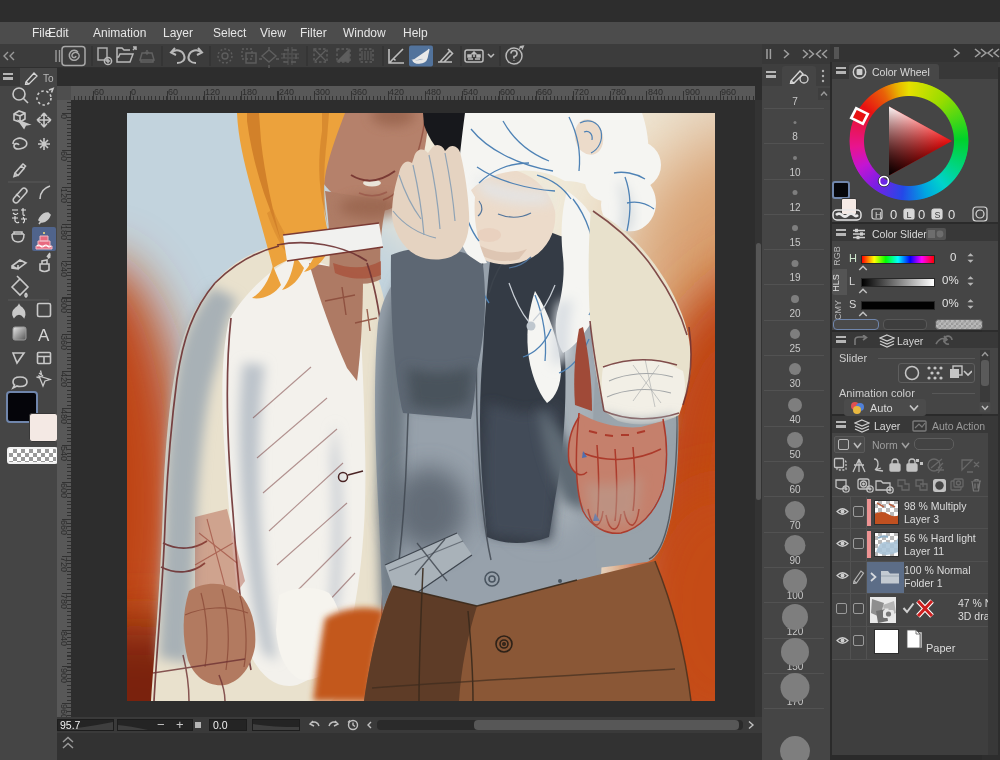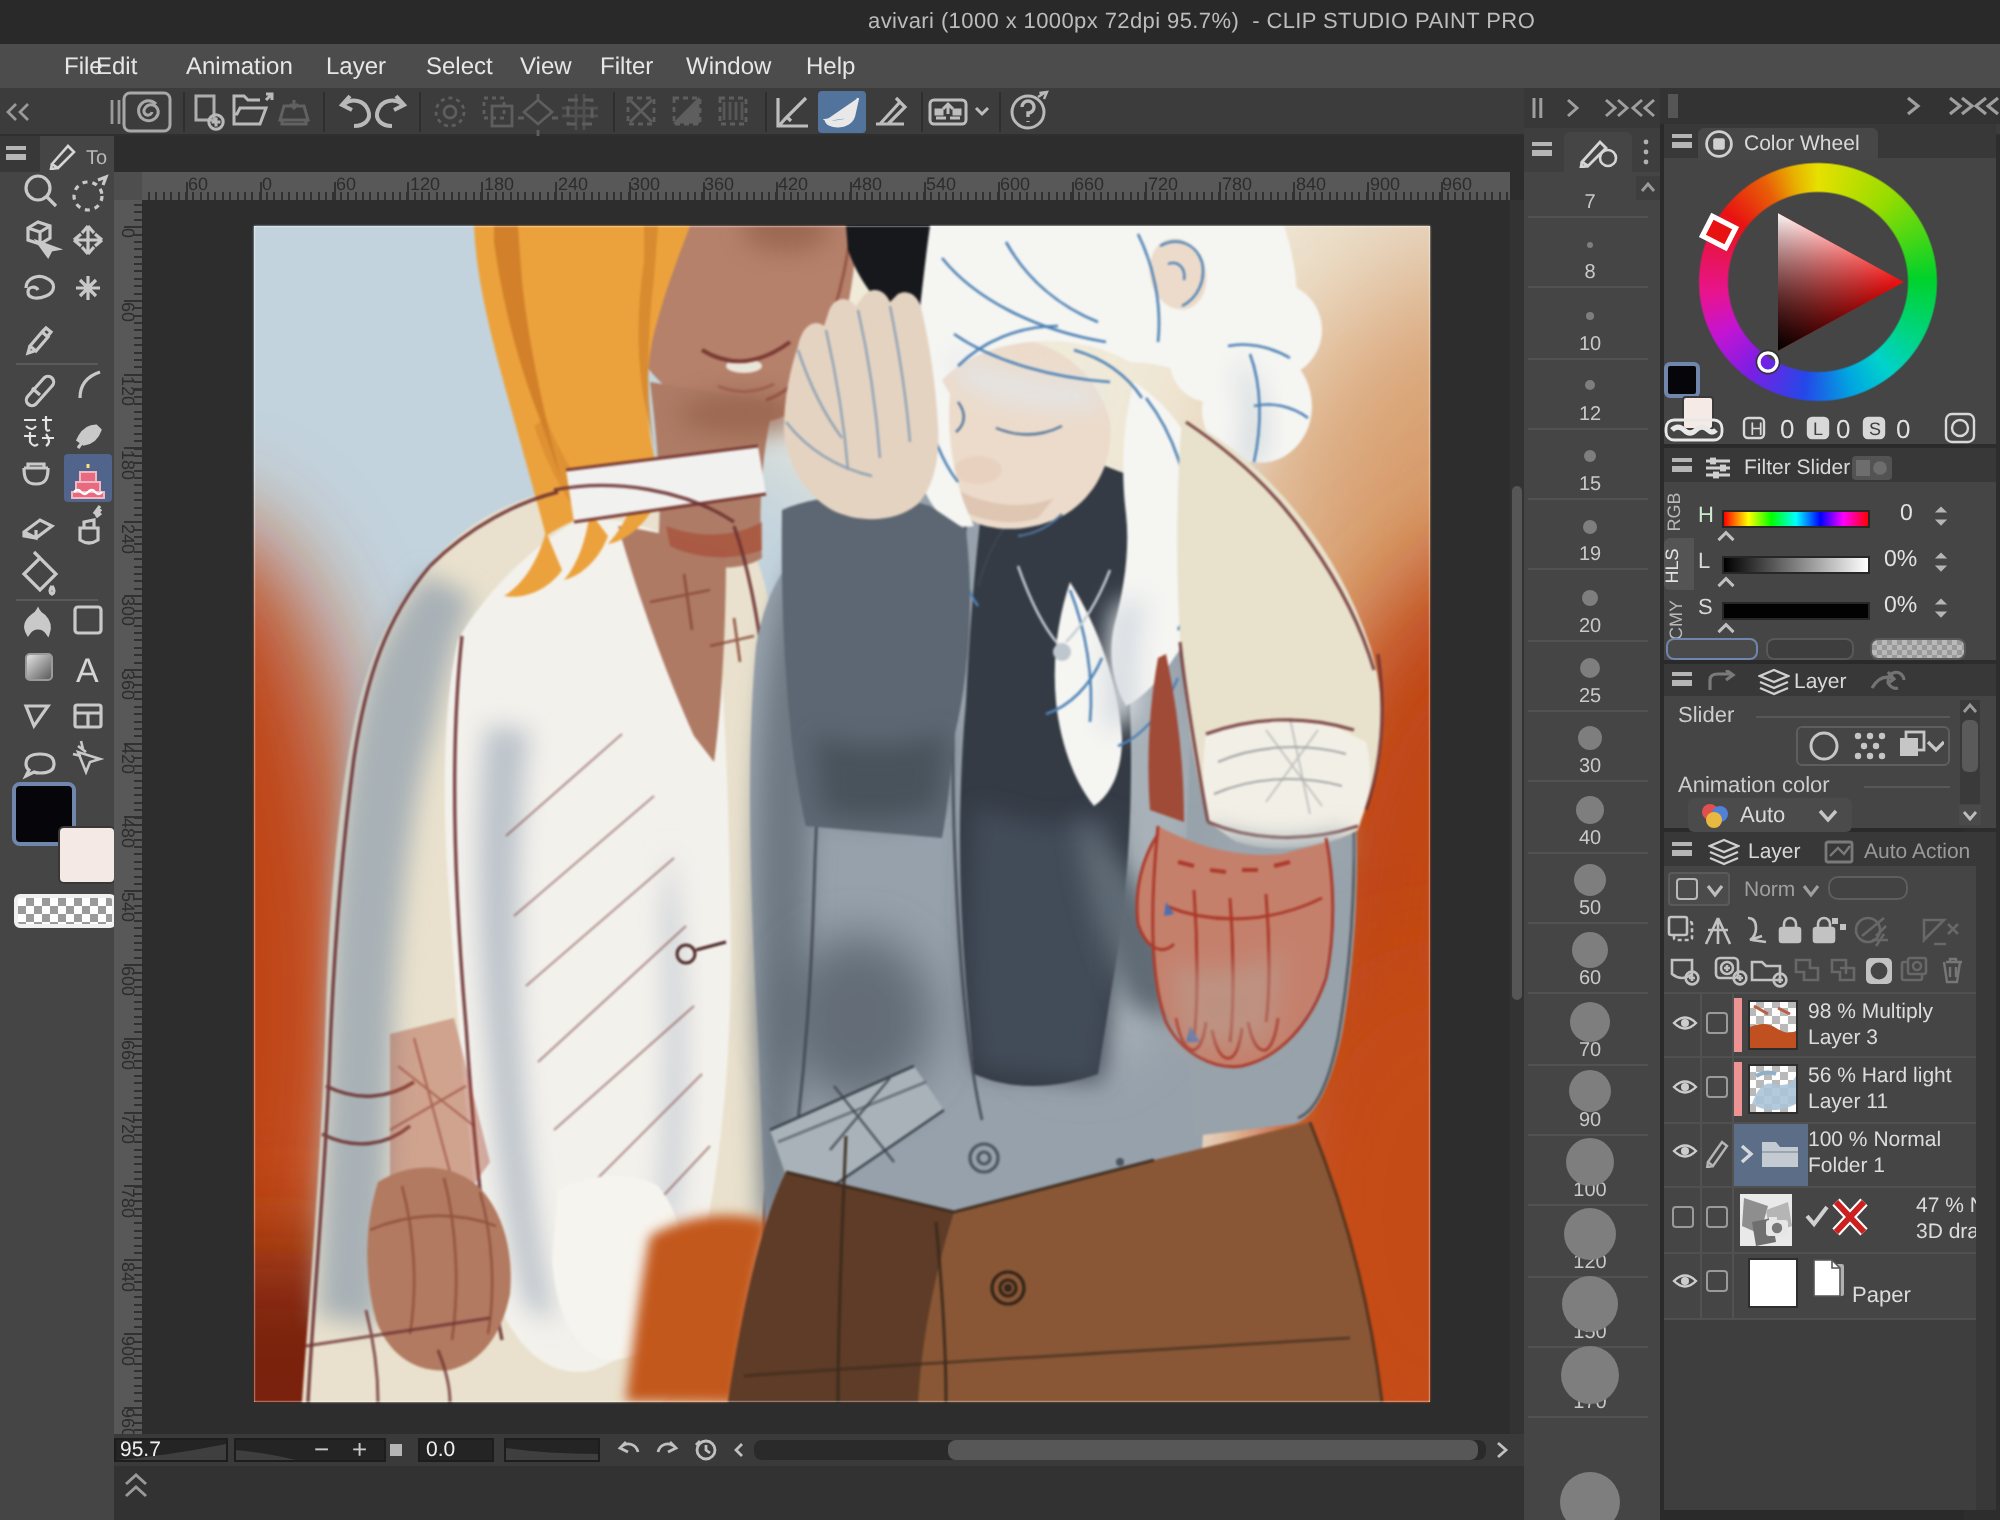--- a/index.html
+++ b/index.html
@@ -57,23 +57,20 @@
   .ltext { position:absolute; font-size:10.5px; color:#dcdcdc; line-height:12.5px; white-space:nowrap; }
   .eye { width:13px; height:9px; }
   .cbox { position:absolute; width:11px; height:11px; border:1px solid #9a9a9a; border-radius:2px; }
   .pinkbar { position:absolute; width:4px; background:#ee9393; }
   .thumb { position:absolute; width:25px; height:25px; background:#fff; }
   .chex { background-image:linear-gradient(45deg,#b9b9b9 25%,transparent 25%,transparent 75%,#b9b9b9 75%),linear-gradient(45deg,#b9b9b9 25%,transparent 25%,transparent 75%,#b9b9b9 75%); background-size:8px 8px; background-position:0 0,4px 4px; background-color:#fdfdfd; }
 </style>
 </head>
 <body>
 <div id="app">
-  <div class="abs" id="titlebar">
-      <span>avivari (1000 x 1000px 72dpi 95.7%)&nbsp; - CLIP STUDIO PAINT PRO</span>
-    </div>
   <div class="abs" id="menubar">
     <span style="left:32px">File</span>
       <span style="left:48px">Edit</span>
     <span style="left:93px">Animation</span>
       <span style="left:163px">Layer</span>
     <span style="left:213px">Select</span>
       <span style="left:260px">View</span>
     <span style="left:300px">Filter</span>
       <span style="left:343px">Window</span>
     <span style="left:403px">Help</span>
@@ -808,21 +805,21 @@
   <div class="hamb" style="left:4px;top:5px"></div>
   <div class="ptab" style="left:17px;width:72px"></div>
   <svg class="abs" style="left:20px;top:4px" width="14" height="12" viewBox="0 0 14 12">
     <g stroke="#cfcfcf" stroke-width="1.4">
             <path d="M1 2.5 H13 M1 6 H13 M1 9.5 H13"></path>
           </g>
     <rect x="3" y="0.8" width="3" height="3.4" fill="#cfcfcf"></rect>
     <rect x="8" y="4.3" width="3" height="3.4" fill="#cfcfcf"></rect>
     <rect x="4.5" y="7.8" width="3" height="3.4" fill="#cfcfcf"></rect>
   </svg>
-  <span style="position:absolute;left:40px;top:4px;font-size:10.5px;color:#d9d9d9">Filter Slider</span>
+  <span style="position:absolute;left:40px;top:4px;font-size:10.5px;color:#d9d9d9">Color Slider</span>
   <svg class="abs" style="left:93px;top:3px" width="22" height="14" viewBox="0 0 22 14" opacity="0.55">
     <rect x="1" y="1" width="20" height="12" rx="2" fill="#6a6a6a"></rect>
     <rect x="3" y="3" width="7" height="8" fill="#9a9a9a"></rect>
     <circle cx="15" cy="7" r="3.4" fill="#9a9a9a"></circle>
   </svg>
 
   <div style="position:absolute;left:0;top:19px;width:15px;height:25px;color:#b9b9b9;font-size:9px">
           <span style="position:absolute;left:-5px;top:8px;transform:rotate(-90deg)">RGB</span>
         </div>
   <div style="position:absolute;left:0;top:45px;width:15px;height:26px;background:#545454;border-radius:3px 0 0 3px;color:#e2e2e2;font-size:9px">

